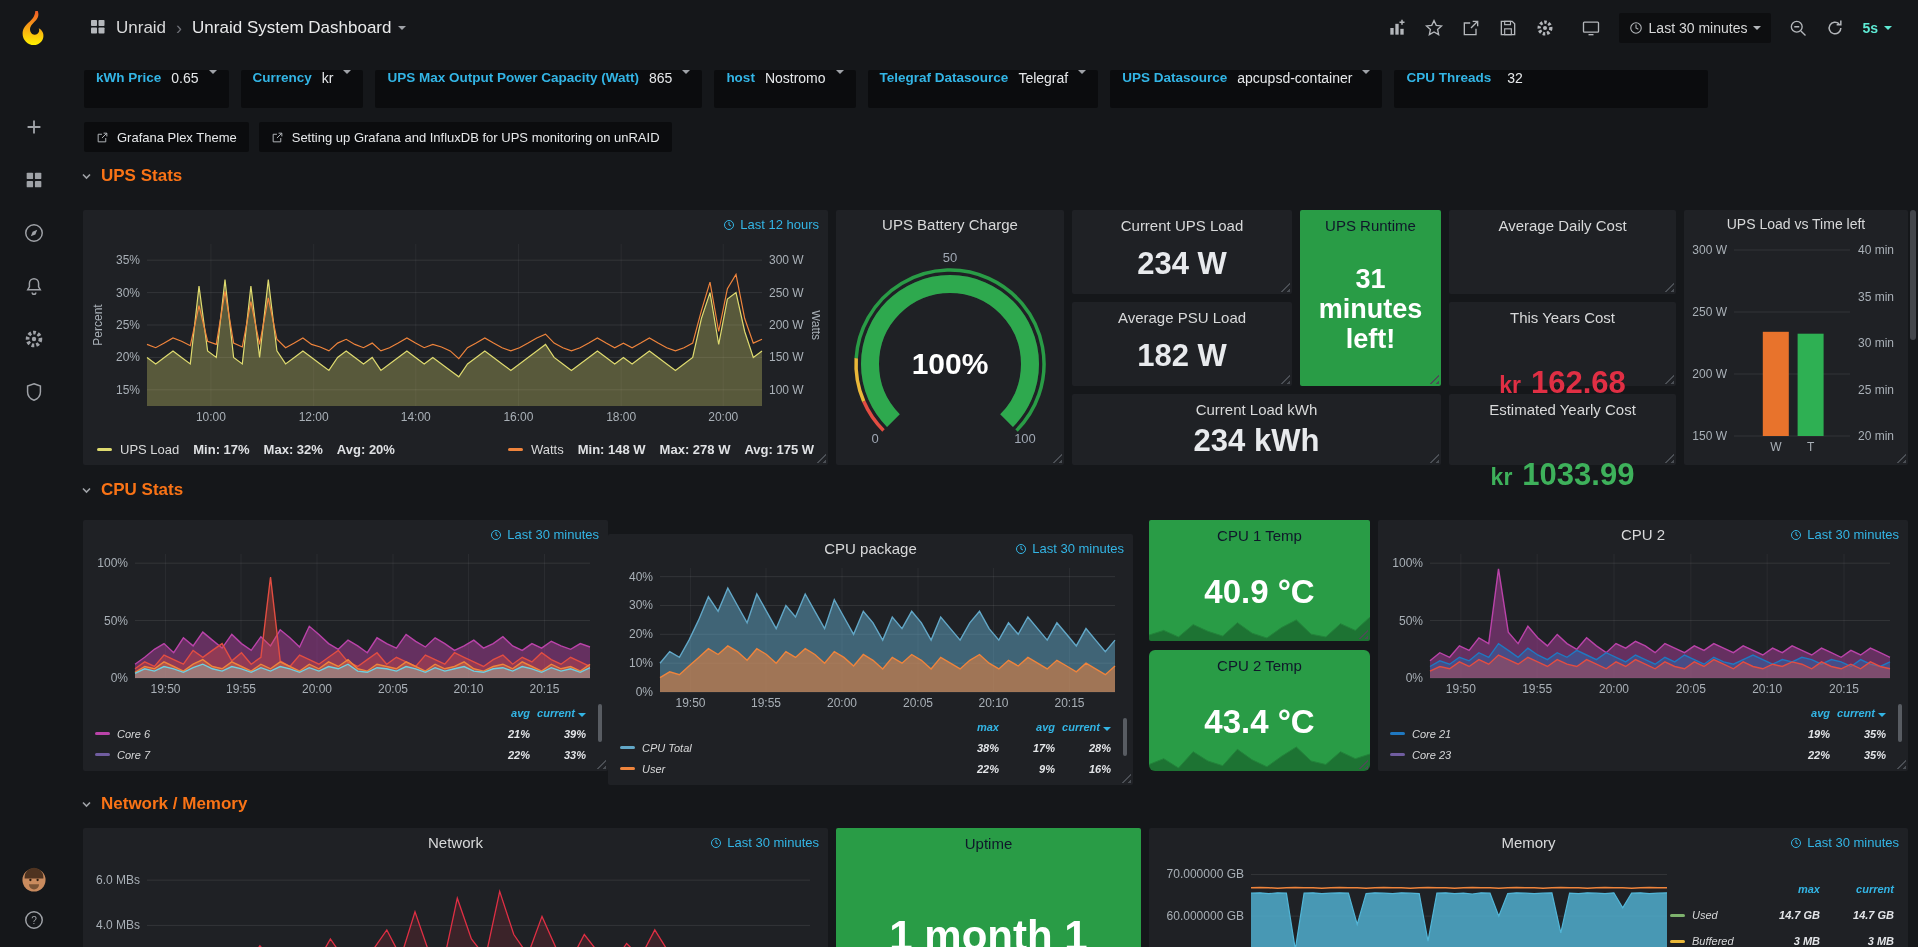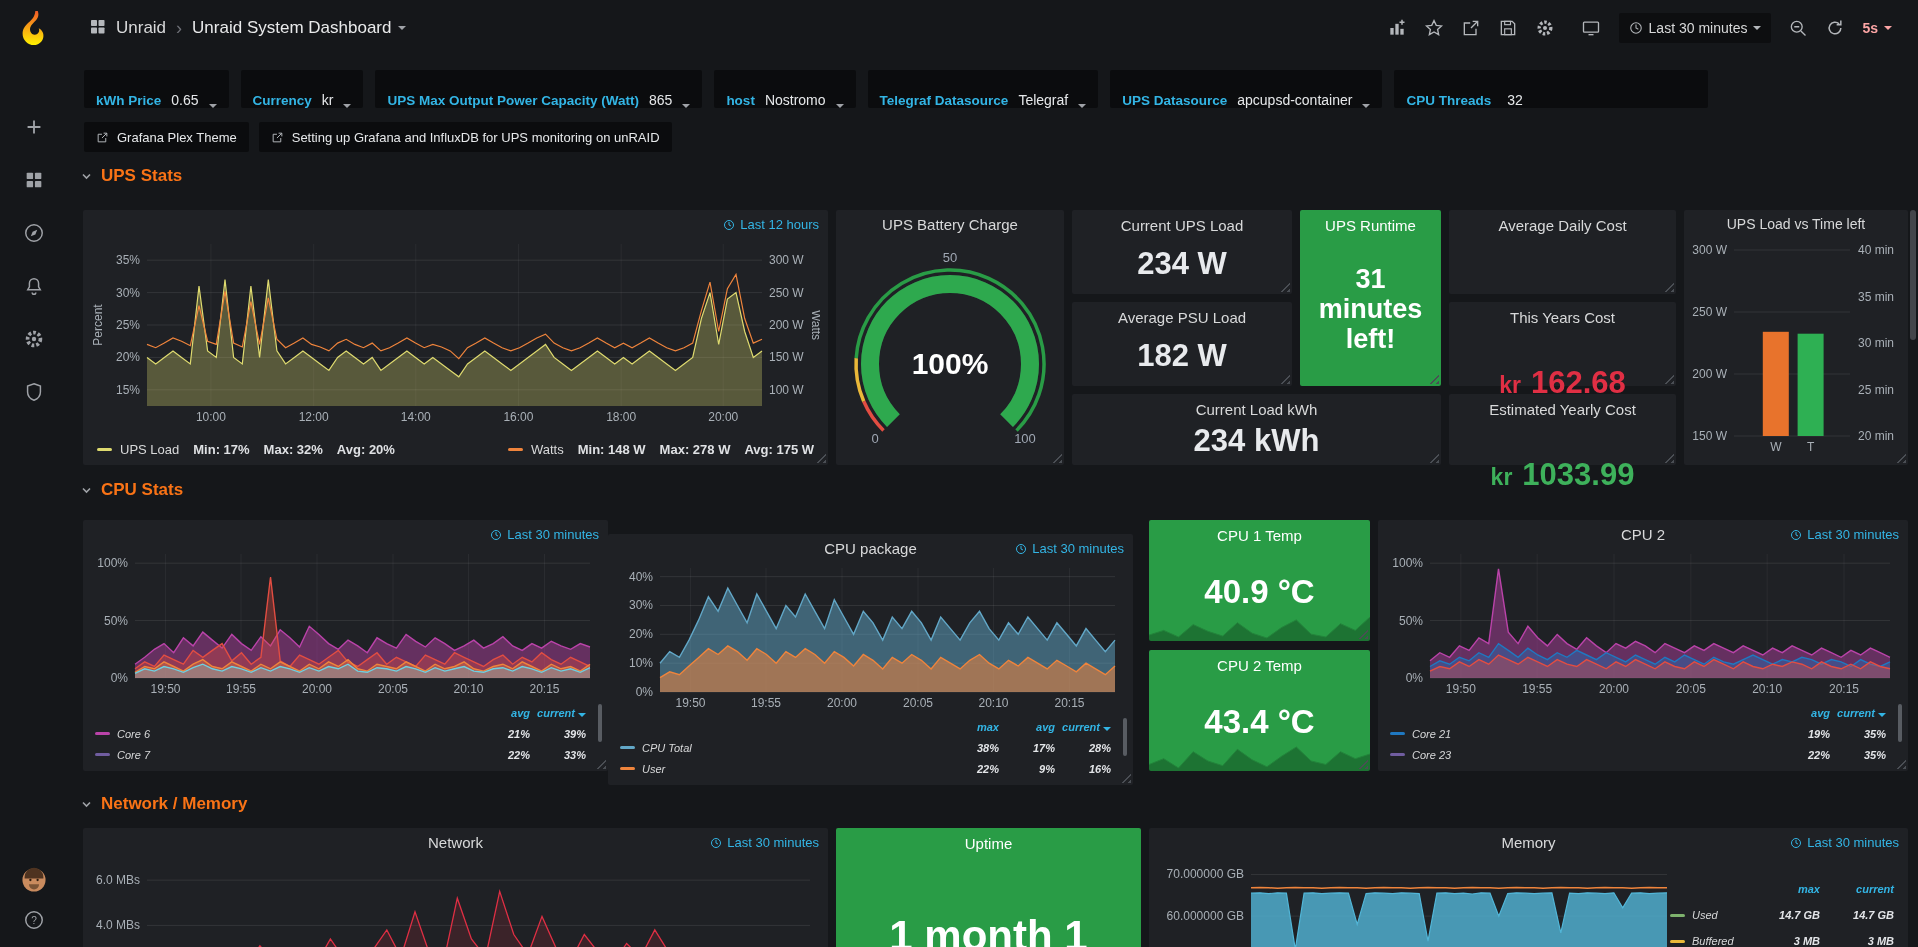--- a/index.html
+++ b/index.html
@@ -24,21 +24,21 @@
   .nav-right{position:absolute;right:26px;top:0;height:56px;display:flex;align-items:center;gap:17px;}
   .nav-right button{color:#B4B7BB;display:flex;align-items:center;gap:6px;}
   .nav-btn-box{background:#0D0E10;padding:7px 10px;border-radius:2px;}
   .caret{width:0;height:0;border-left:4px solid transparent;border-right:4px solid transparent;border-top:4px solid currentColor;display:inline-block;}
   .monitor-gap{margin-left:8px;}
   .tp-text{font-size:14px;color:#D8D9DA;}
   .refresh-text{font-size:14px;font-weight:600;}
 
   
   .submenu{position:absolute;left:84px;top:70px;display:flex;gap: 12px;align-items:center;}
-  .chip{display:inline-flex;align-items:flex-end;height:38px;background:#0B0C0E;border-radius:2px;padding:0 12px;gap:10px;}
+  .chip{display:inline-flex;align-items:flex-start;height:38px;background:#0B0C0E;border-radius:2px;padding:0 12px;gap:10px;}
   .chip-label{color:#33B5E5;font-size:13.5px;font-weight:600;}
   .chip-value{color:#E6E8EA;font-size:14px;font-weight:500;}
   .chip .caret{color:#9FA2A7;}
   .chip-wide .chip-value{width:195px;text-align:left;padding-left:6px;}
   .linksrow{position:absolute;left:84px;top:122px;display:flex;gap:10px;}
   .dashlink{display:inline-flex;align-items:center;gap:8px;height:30px;background:#0B0C0E;border-radius:2px;padding:0 12px;color:#E6E8EA;font-size:13px;}
   .dashlink svg{color:#B4B7BB;}
 
   
   .section-head{position:absolute;display:flex;align-items:center;gap:8px;cursor:pointer;}
@@ -57,21 +57,21 @@
   .chart line.hgrid{stroke:rgba(255,255,255,0.09);stroke-width:1;}
   .chart line.vgrid{stroke:rgba(255,255,255,0.05);stroke-width:1;}
   .chart text.gvalue{font-size:30px;font-weight:700;fill:#FFFFFF;}
   .chart text.glabel{font-size:13px;fill:#9FA7B3;}
 
   
   .stat{display:flex;flex-direction:column;align-items:center;}
   .stat .s-title{margin-top:7px;font-size:15px;font-weight:500;color:#D8D9DA;text-align:center;}
   .stat .s-value{flex:1;display:flex;align-items:center;justify-content:center;font-size:31px;font-weight:700;color:#E8EAED;text-align:center;line-height:1.1;}
   .stat.green{color:#fff;}
-  .stat.green .s-title{color:#ffffff;}
+  .stat.green .s-title{color:#0f172a;}
   .stat.green .s-value{color:#FFFFFF;}
   .cur{display:flex;align-items:baseline;gap:10px;}
   .cur-prefix{font-size:23px;font-weight:700;}
   .cur-val{font-size:31px;font-weight:700;margin-top:40px;}
   .runtime-value{font-size:27px !important;padding:0 12px;}
   .temp-value{font-size:33px !important;}
   .uptime-value{position:absolute;left:0;right:0;top:84px;text-align:center;font-size:42px;font-weight:700;color:#fff;}
   .spark{position:absolute;left:0;right:0;bottom:0;height:30px;}
 
   
@@ -235,21 +235,21 @@
             <circle cx="10.5" cy="10.5" r="6.5" fill="none" stroke="currentColor" stroke-width="1.6"></circle>
             <path d="M15.5 15.5L21 21M7.5 10.5h6" stroke="currentColor" stroke-width="1.6" fill="none"></path>
           </svg>
       </button>
       <button>
         <svg width="20" height="20" viewBox="0 0 24 24">
             <path d="M19 12a7 7 0 1 1-2.05-4.95" fill="none" stroke="currentColor" stroke-width="1.8"></path>
             <path d="M19 3v5h-5" fill="none" stroke="currentColor" stroke-width="1.8"></path>
           </svg>
       </button>
-      <button style="color: #fca5a5; text-align: right;">
+      <button style="color: #5eead4; text-align: right;">
         <span class="refresh-text">5s</span>
         <i class="caret"></i>
       </button>
     </div>
   </header>
 
   <div class="submenu">
     <div class="chip">
       <span class="chip-label">kWh Price</span>
       <span class="chip-value">0.65</span>
@@ -593,21 +593,21 @@
   </section>
 
   <section class="panel stat green" style="left: 1149px; top: 520px; width: 221px; height: 121px; background-color: rgb(41, 156, 70);">
     <div class="s-title">CPU 1 Temp</div>
     <div class="s-value temp-value">40.9 °C</div>
     <div class="spark"><svg width="221" height="30">
           <path d="M0.0,24.1 L14.7,19.4 L29.5,26.0 L44.2,13.6 L58.9,20.3 L73.7,25.1 L88.4,11.7 L103.1,22.2 L117.9,27.0 L132.6,16.5 L147.3,8.9 L162.1,23.2 L176.8,26.0 L191.5,12.7 L206.3,19.4 L221.0,6.0 L221,30 L0,30 Z" fill="rgba(10,40,18,0.35)"></path>
           <path d="M0.0,24.1 L14.7,19.4 L29.5,26.0 L44.2,13.6 L58.9,20.3 L73.7,25.1 L88.4,11.7 L103.1,22.2 L117.9,27.0 L132.6,16.5 L147.3,8.9 L162.1,23.2 L176.8,26.0 L191.5,12.7 L206.3,19.4 L221.0,6.0" fill="none" stroke="#23843B" stroke-width="1"></path>
         </svg></div>
   </section>
-  <section class="panel stat green" style="left: 1149px; top: 650px; width: 221px; height: 121px; background-color: rgb(41, 156, 70);">
+  <section class="panel stat green" style="left: 1149px; top: 650px; width: 221px; height: 121px; background-color: rgb(41, 156, 70); border-radius: 6px;">
     <div class="s-title">CPU 2 Temp</div>
     <div class="s-value temp-value">43.4 °C</div>
     <div class="spark"><svg width="221" height="30">
           <path d="M0.0,23.5 L14.7,17.7 L29.5,27.0 L44.2,10.7 L58.9,20.0 L73.7,24.7 L88.4,8.3 L103.1,18.8 L117.9,25.8 L132.6,15.3 L147.3,6.0 L162.1,20.0 L176.8,23.5 L191.5,10.7 L206.3,17.7 L221.0,13.0 L221,30 L0,30 Z" fill="rgba(10,40,18,0.35)"></path>
           <path d="M0.0,23.5 L14.7,17.7 L29.5,27.0 L44.2,10.7 L58.9,20.0 L73.7,24.7 L88.4,8.3 L103.1,18.8 L117.9,25.8 L132.6,15.3 L147.3,6.0 L162.1,20.0 L176.8,23.5 L191.5,10.7 L206.3,17.7 L221.0,13.0" fill="none" stroke="#23843B" stroke-width="1"></path>
         </svg></div>
   </section>
 
   <section class="panel" style="left:1378px;top:520px;width:530px;height:251px;">
     <h2 class="p-title">CPU 2</h2>

